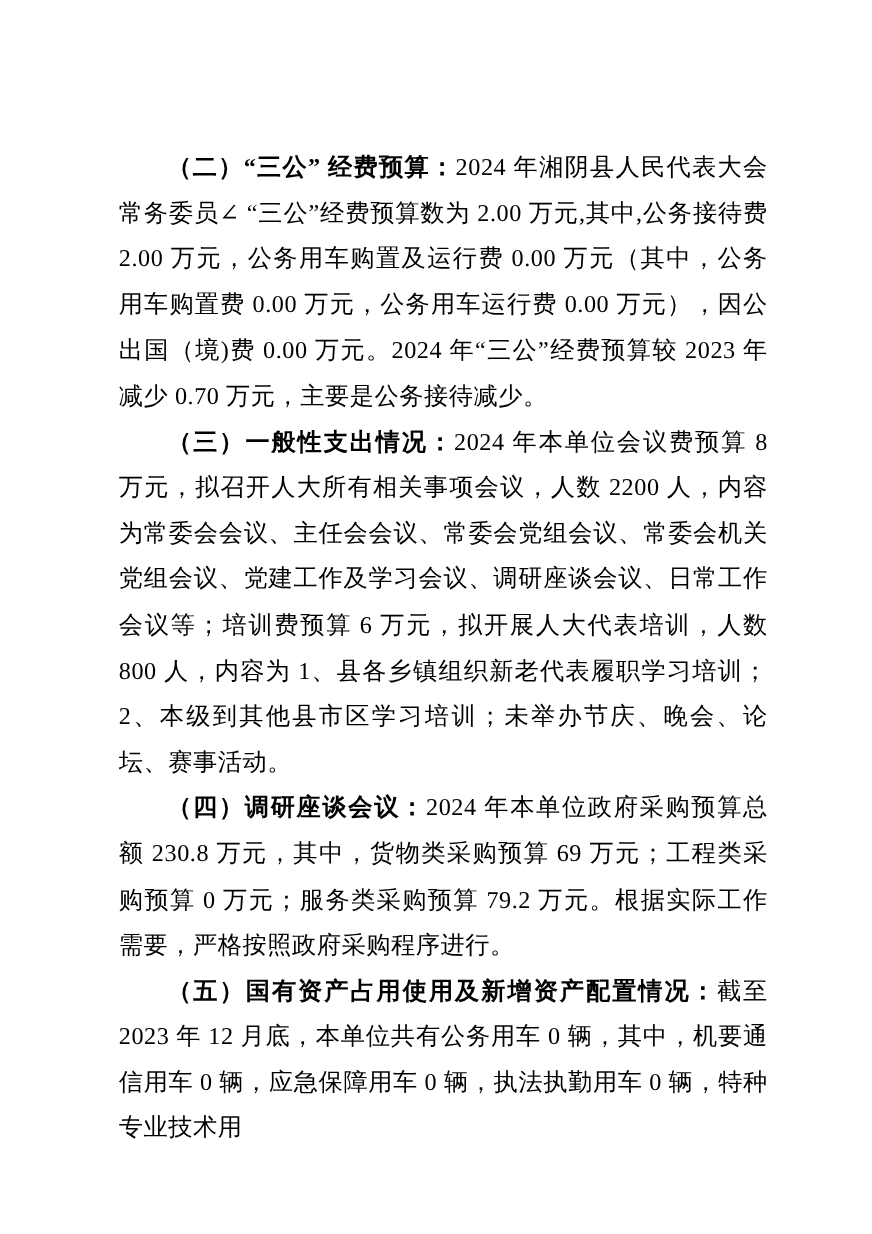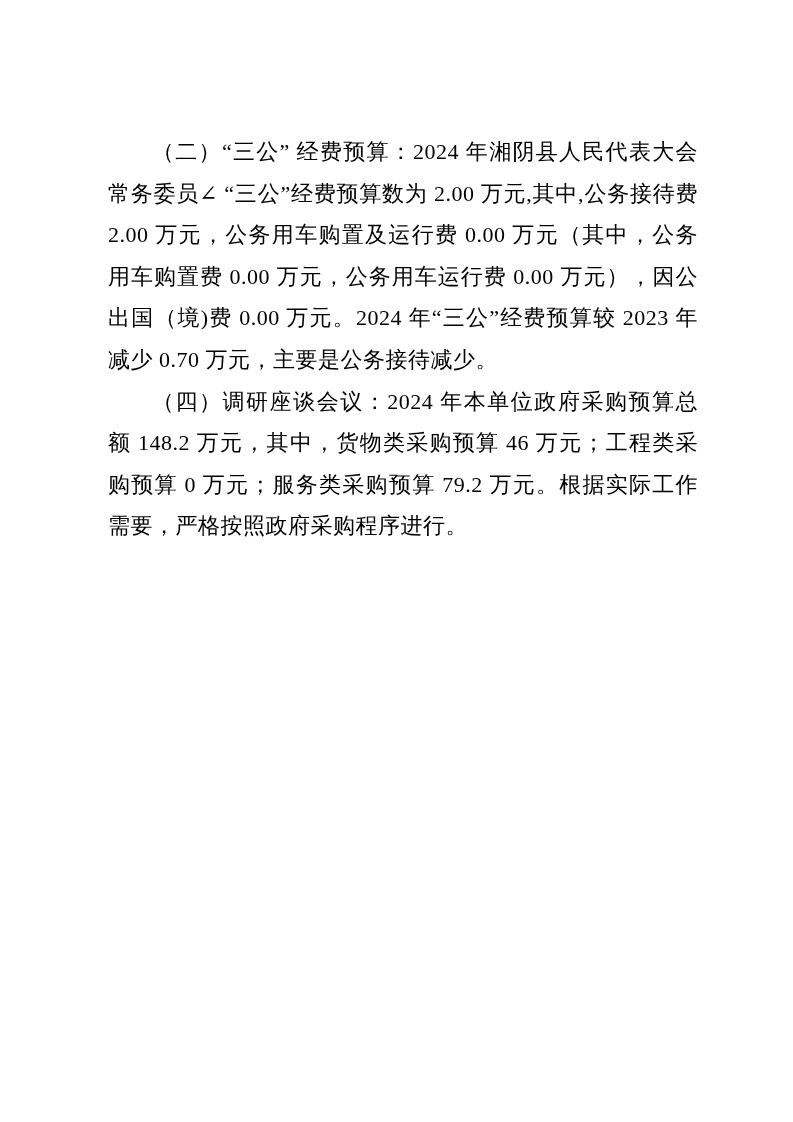--- a/index.html
+++ b/index.html
@@ -26,29 +26,31 @@
     text-align: justify;
     text-justify: inter-character;
     letter-spacing: 0.5px;
   }
   .para {
     margin: 0;
     padding: 0;
     text-indent: 2em;
   }
   .para-heading {
-    font-weight: normal;
+    font-weight: bold;
   }
 </style>
 </head>
 <body>
 
 <div class="page">
   <div class="content">
 
     <p class="para"><span class="para-heading">（二）“三公” 经费预算：</span><span>2024 年湘阴县人民代表大会常务委员∠ “三公”经费预算数为 2.00 万元,其中,公务接待费 2.00 万元，公务用车购置及运行费 0.00 万元（其中，公务用车购置费 0.00 万元，公务用车运行费 0.00 万元），因公出国（境)费 0.00 万元。2024 年“三公”经费预算较 2023 年减少 0.70 万元，主要是公务接待减少。</span></p>
 
+    <p class="para"><span class="para-heading">（三）一般性支出情况：</span><span>2024 年本单位会议费预算 8 万元，拟召开人大所有相关事项会议，人数 2200 人，内容为常委会会议、主任会会议、常委会党组会议、常委会机关党组会议、党建工作及学习会议、调研座谈会议、日常工作会议等；培训费预算 6 万元，拟开展人大代表培训，人数 800 人，内容为 1、县各乡镇组织新老代表履职学习培训；2、本级到其他县市区学习培训；未举办节庆、晚会、论坛、赛事活动。</span></p>
 
-    <p class="para"><span class="para-heading">（四）调研座谈会议：</span><span>2024 年本单位政府采购预算总额 148.2 万元，其中，货物类采购预算 46 万元；工程类采购预算 0 万元；服务类采购预算 79.2 万元。根据实际工作需要，严格按照政府采购程序进行。</span></p>
+    <p class="para"><span class="para-heading">（四）调研座谈会议：</span><span>2024 年本单位政府采购预算总额 230.8 万元，其中，货物类采购预算 69 万元；工程类采购预算 0 万元；服务类采购预算 79.2 万元。根据实际工作需要，严格按照政府采购程序进行。</span></p>
 
+    <p class="para"><span class="para-heading">（五）国有资产占用使用及新增资产配置情况：</span><span>截至 2023 年 12 月底，本单位共有公务用车 0 辆，其中，机要通信用车 0 辆，应急保障用车 0 辆，执法执勤用车 0 辆，特种专业技术用</span></p>
 
   </div>
 </div>
 
 </body></html>

